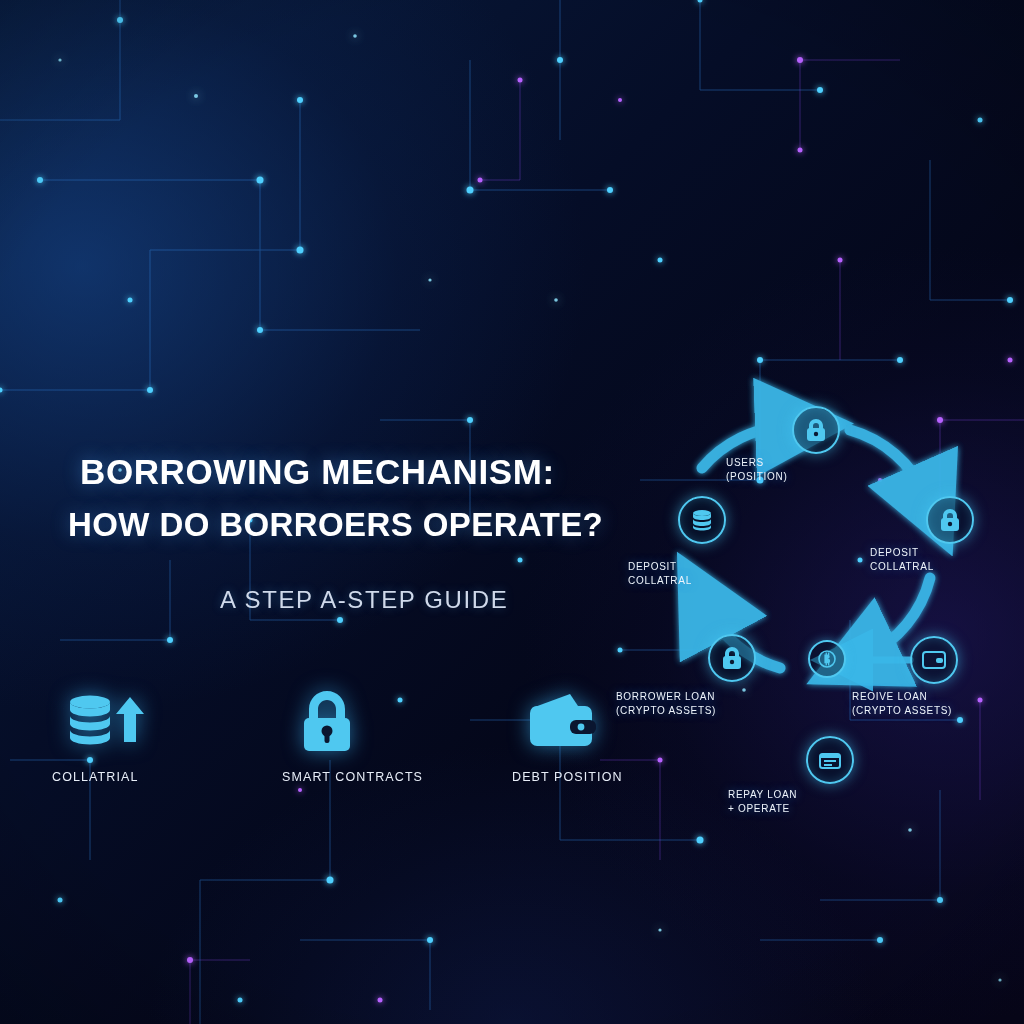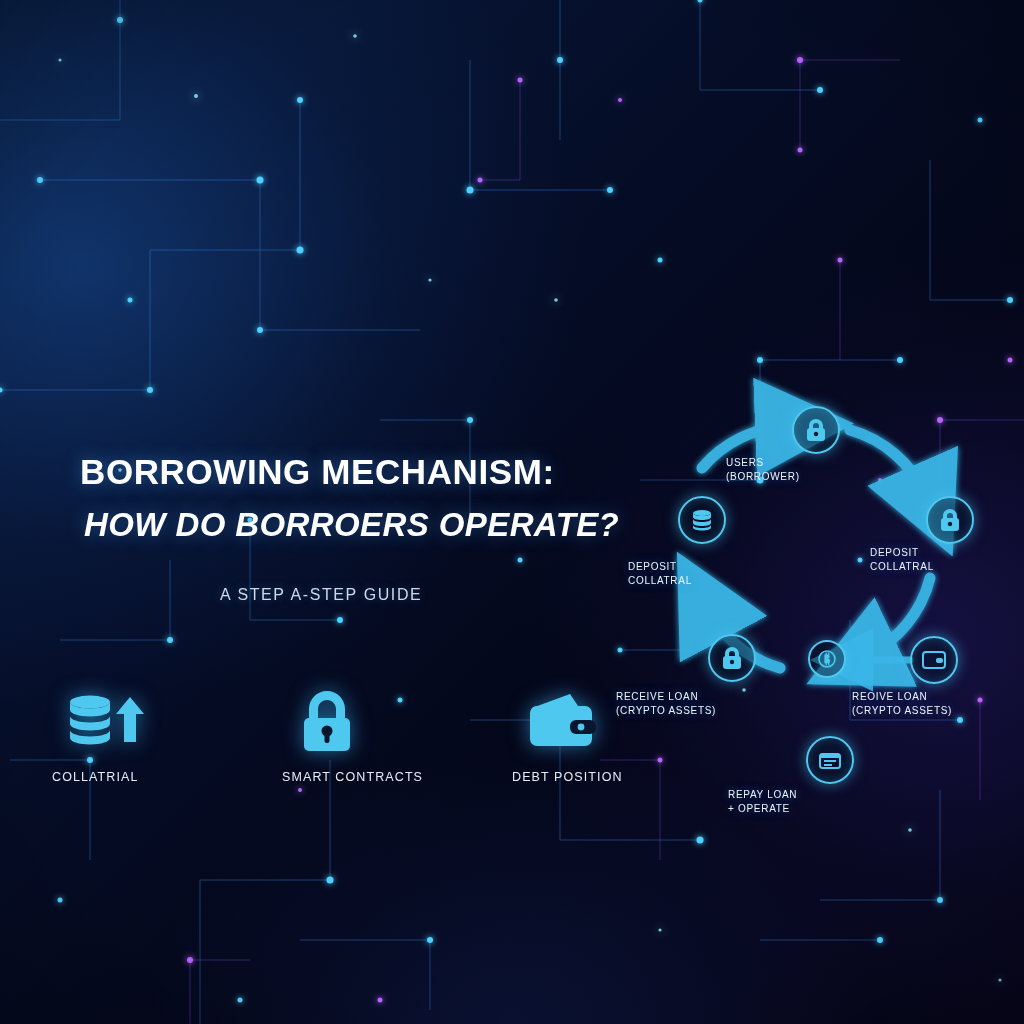--- a/index.html
+++ b/index.html
@@ -46,27 +46,26 @@
     line-height: 1.16;
     text-shadow: 0 0 18px rgba(80,170,255,0.45);
     margin: 12px;
   }
   .title-line2 {
     color: #ffffff;
     font-size: 33px;
     font-weight: bold;
     letter-spacing: 0.4px;
     line-height: 1.2;
-    margin: 6px 0 0 16px;
+    margin: 6px 0 0 0;
     text-shadow: 0 0 18px rgba(80,170,255,0.40);
-    font-style: italic;
   }
   .subtitle {
     color: #cfd9ea;
-    font-size: 16px;
+    font-size: 24px;
     letter-spacing: 1.6px;
     margin: 42px 0 0 152px;
     text-shadow: 0 0 10px rgba(90,180,255,0.35);
   }
 
   
   .icon-row {
     position: absolute;
     left: 52px;
     top: 688px;
@@ -341,21 +340,21 @@
 
     <div class="node" style="left:172px; top:38px;">
       <svg width="22" height="24" viewBox="0 0 22 24">
         <path d="M11 1c-4 0-7 3-7 7v3h4V8a3 3 0 0 1 6 0v3h4V8c0-4-3-7-7-7z" fill="#4fc8f0"></path>
         <rect x="2" y="10" width="18" height="13" rx="3" fill="#4fc8f0"></rect>
         <circle cx="11" cy="16" r="2.2" fill="#0b1a33"></circle>
       </svg>
     </div>
     <div class="node-label" style="left:106px; top:88px; width:176px;">
       <div>USERS</div>
-      <div>(BORROWER)</div>
+      <div>(POSITION)</div>
     </div>
 
     <div class="node" style="left:306px; top:128px;">
       <svg width="22" height="24" viewBox="0 0 22 24">
         <path d="M11 1c-4 0-7 3-7 7v3h4V8a3 3 0 0 1 6 0v3h4V8c0-4-3-7-7-7z" fill="#4fc8f0"></path>
         <rect x="2" y="10" width="18" height="13" rx="3" fill="#4fc8f0"></rect>
         <circle cx="11" cy="16" r="2.2" fill="#0b1a33"></circle>
       </svg>
     </div>
     <div class="node-label" style="left:250px; top:178px; width:154px;">
@@ -379,21 +378,21 @@
     </div>
 
     <div class="node" style="left:88px; top:266px;">
       <svg width="22" height="24" viewBox="0 0 22 24">
         <path d="M11 1c-4 0-7 3-7 7v3h4V8a3 3 0 0 1 6 0v3h4V8c0-4-3-7-7-7z" fill="#4fc8f0"></path>
         <rect x="2" y="10" width="18" height="13" rx="3" fill="#4fc8f0"></rect>
         <circle cx="11" cy="16" r="2.2" fill="#0b1a33"></circle>
       </svg>
     </div>
     <div class="node-label" style="left:-4px; top:322px; width:220px;">
-      <div>RECEIVE LOAN</div>
+      <div>BORROWER LOAN</div>
       <div>(CRYPTO ASSETS)</div>
     </div>
 
     <div class="tiny-node" style="left:188px; top:272px;">
       <svg width="18" height="18" viewBox="0 0 18 18">
         <circle cx="9" cy="9" r="8" fill="none" stroke="#4fc8f0" stroke-width="1.6"></circle>
         <path d="M6.4 4.6h3.2a2.1 2.1 0 0 1 0 4.2H6.4zM6.4 8.8h3.6a2.2 2.2 0 0 1 0 4.4H6.4z" fill="#4fc8f0"></path>
         <rect x="7.6" y="2.6" width="1.3" height="2.4" fill="#4fc8f0"></rect>
         <rect x="10" y="2.6" width="1.3" height="2.4" fill="#4fc8f0"></rect>
         <rect x="7.6" y="13" width="1.3" height="2.4" fill="#4fc8f0"></rect>

